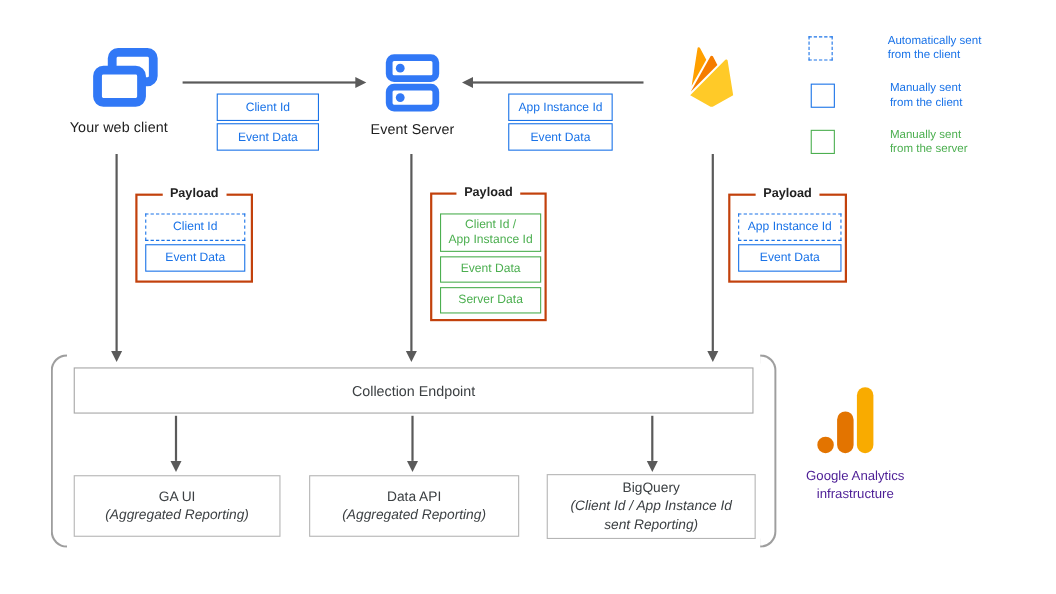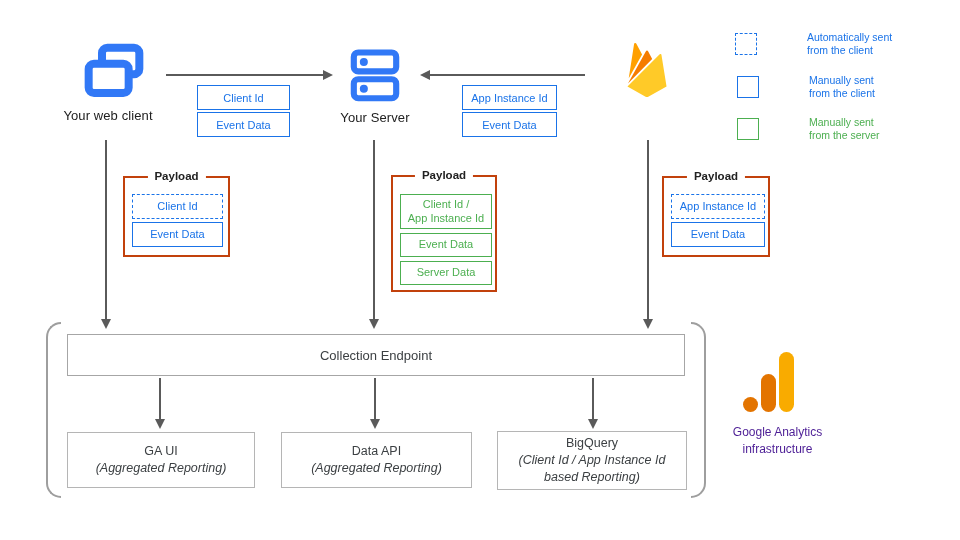--- a/index.html
+++ b/index.html
@@ -68,21 +68,21 @@
   <div class="abs node-label" style="left:38px; top:108px; width:140px;">Your web client</div>
 
   <div class="abs" style="left:348px; top:48px; width:54px; height:58px;">
     <svg width="54" height="58" viewBox="0 0 48 52">
       <rect x="5" y="4" width="38" height="17" rx="4" fill="#fff" stroke="#3178f6" stroke-width="5.5"></rect>
       <rect x="5" y="28" width="38" height="17" rx="4" fill="#fff" stroke="#3178f6" stroke-width="5.5"></rect>
       <circle cx="14" cy="12.5" r="3.6" fill="#3178f6"></circle>
       <circle cx="14" cy="36.5" r="3.6" fill="#3178f6"></circle>
     </svg>
   </div>
-  <div class="abs node-label" style="left:315px; top:110px; width:120px;">Your Server</div>
+  <div class="abs node-label" style="left:315px; top:110px; width:120px;">Event Server</div>
 
   <div class="abs" style="left:620px; top:38px; width:54px; height:64px;">
     <svg width="54" height="64" viewBox="0 0 24 26">
       <path fill="#FFA000" d="M3.89 16.672L6.255 1.461A.542.542 0 017.27 1.288l2.543 4.771z"></path>
       <path fill="#F57C00" d="M14.3 8.147l-1.82-3.482a.542.542 0 00-.96 0L3.53 18.984z"></path>
       <path fill="#FFCA28" d="M20.684 20.364l-2.25-14a.54.54 0 00-.919-.295L3.316 20.365l7.856 4.427a1.621 1.621 0 001.588 0z"></path>
     </svg>
   </div>
 
   <div class="abs line-h" style="left:166px; top:74px; width:158px;"></div>
@@ -160,21 +160,21 @@
     <div>GA UI</div>
     <div class="out-sub pre">(Aggregated Reporting)</div>
   </div>
   <div class="abs out-box" style="left:281px; top:432px; width:191px; height:56px;">
     <div>Data API</div>
     <div class="out-sub pre">(Aggregated Reporting)</div>
   </div>
   <div class="abs out-box" style="left:497px; top:431px; width:190px; height:59px;">
     <div>BigQuery</div>
     <div class="out-sub pre">(Client Id / App Instance Id
-based Reporting)</div>
+sent Reporting)</div>
   </div>
 
   <div class="abs" style="left:741px; top:350px; width:56px; height:66px;">
     <svg width="56" height="66" viewBox="0 0 56 66">
       <rect x="38" y="2" width="15" height="60" rx="7.5" fill="#F9AB00"></rect>
       <rect x="20" y="24" width="15" height="38" rx="7.5" fill="#E37400"></rect>
       <circle cx="9.5" cy="54.5" r="7.5" fill="#E37400"></circle>
     </svg>
   </div>
   <div class="abs infra-caption pre" style="left:695px; top:424px; width:165px;">Google Analytics

